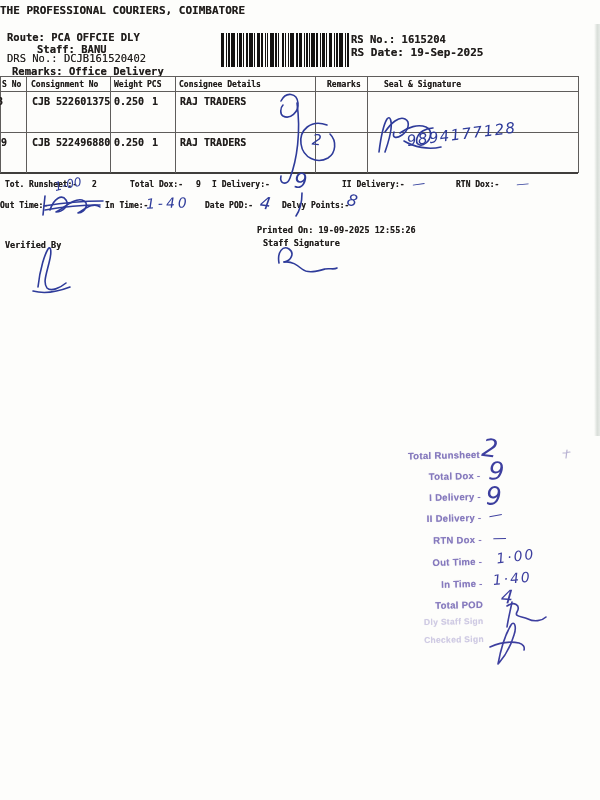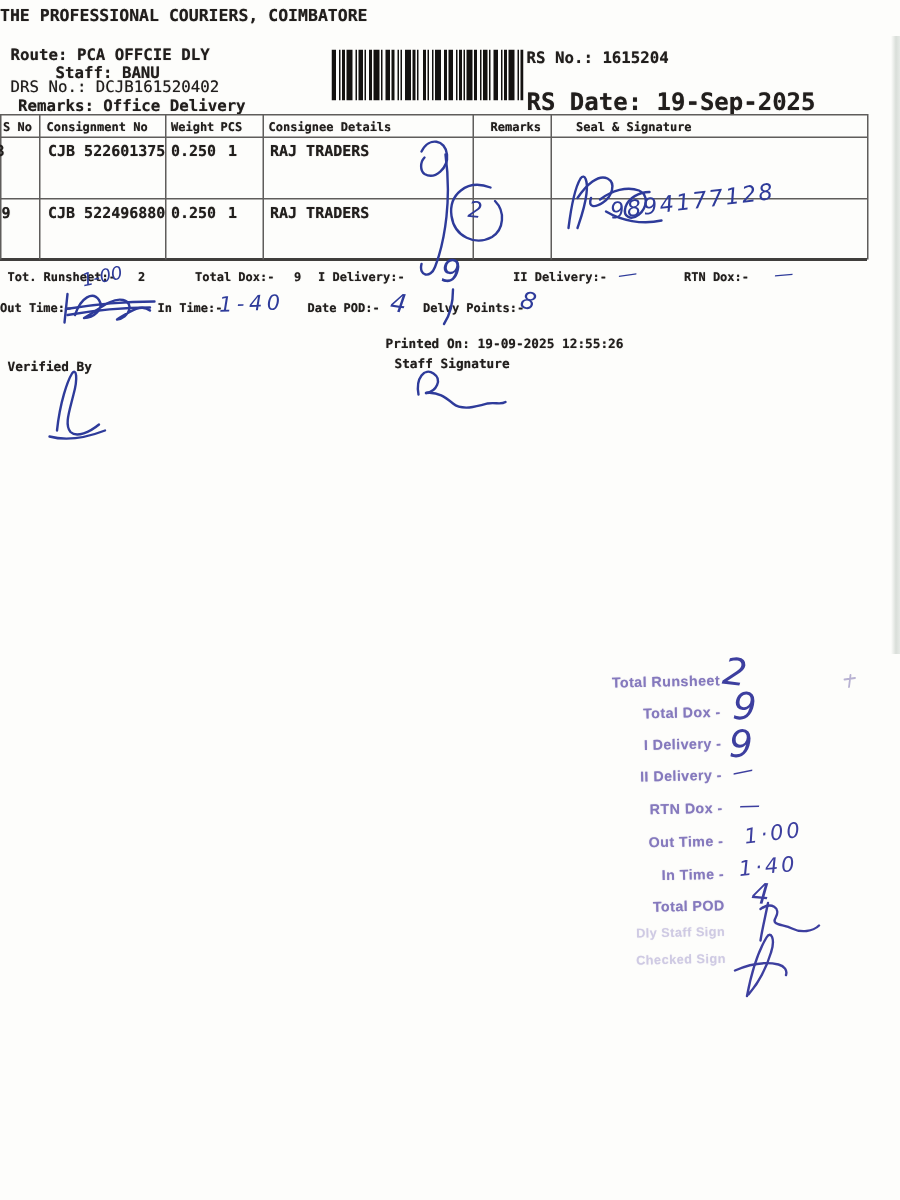--- a/index.html
+++ b/index.html
@@ -53,21 +53,21 @@
   <div class="pt" style="left:7px;top:31px;font-size:10.5px;font-weight:600;"><span>Route:</span> <span>PCA OFFCIE DLY</span></div>
   <div class="pt" style="left:7px;top:42.5px;font-size:10.5px;font-weight:800;margin-left:30px;"><span>Staff:</span> <span>BANU</span></div>
   <div class="pt" style="left:7px;top:52px;font-size:10.5px;font-weight:400;"><span>DRS No.:</span> <span>DCJB161520402</span></div>
   <div class="pt" style="left:12px;top:64.5px;font-size:10.5px;font-weight:600;"><span>Remarks:</span> <span>Office Delivery</span></div>
 
   <svg style="position:absolute;left:221px;top:33px;" width="128" height="34" aria-hidden="true">
     <line x1="0" y1="17" x2="128" y2="17" stroke="#141210" stroke-width="34" stroke-dasharray="3 2 1 1 2 1 4 2 1 1 3 1 1 2 2 1 4 1 1 2 3 1 2 2 1 1 1 2 4 1 2 1 1 3 2 1 1 2 1 1 4 2 2 1 3 2 1 1 2 1 1 1 4 1 2 2 1 1 3 1 1 2"></line>
   </svg>
 
   <div class="pt" style="left:351px;top:33px;font-size:10.5px;"><span>RS No.:</span> <span>1615204</span></div>
-  <div class="pt" style="left:351px;top:46px;font-size:16px;margin-top:12px;"><span>RS Date:</span> <span>19-Sep-2025</span></div>
+  <div class="pt" style="left:351px;top:46px;font-size:11px;"><span>RS Date:</span> <span>19-Sep-2025</span></div>
 
   <div class="hline" style="left:0;top:76px;width:578px;"></div>
   <div class="hline" style="left:0;top:91px;width:578px;"></div>
   <div class="hline" style="left:0;top:132px;width:578px;"></div>
   <div class="hline" style="left:0;top:172px;width:578px;height:2px;background:#403e3c;"></div>
   <div class="vline" style="left:0;top:76px;height:97px;"></div>
   <div class="vline" style="left:26px;top:76px;height:97px;"></div>
   <div class="vline" style="left:110px;top:76px;height:97px;"></div>
   <div class="vline" style="left:175px;top:76px;height:97px;"></div>
   <div class="vline" style="left:315px;top:76px;height:97px;"></div>

